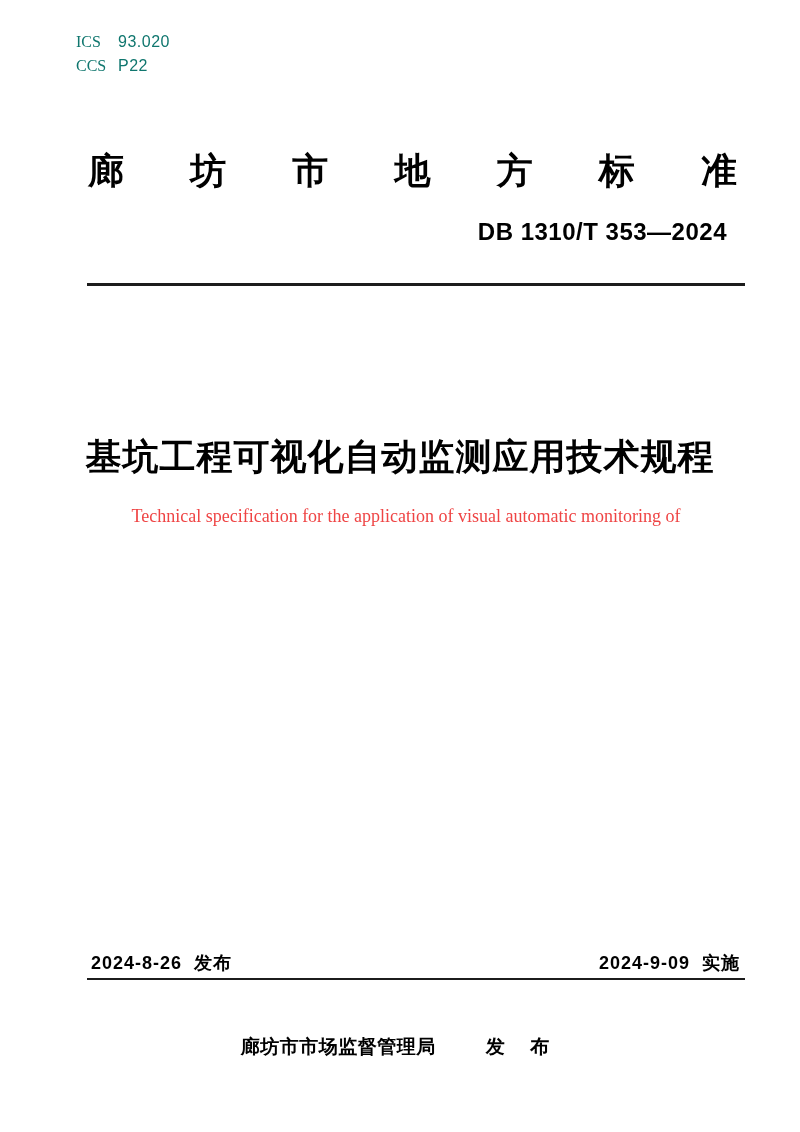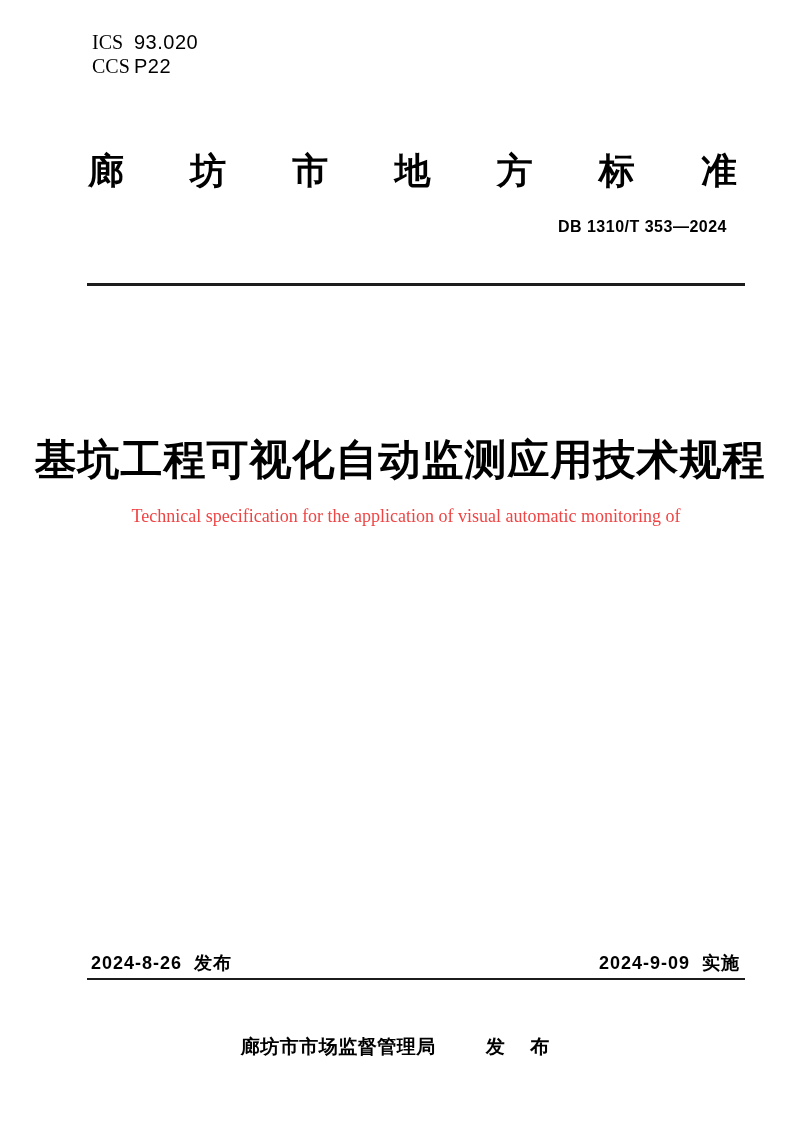--- a/index.html
+++ b/index.html
@@ -14,24 +14,24 @@
   }
   .page {
     position: absolute;
     inset: 0;
   }
 
   
   .codes {
     position: absolute;
     top: 30px;
-    left: 92px;
-    font-size: 20px;
+    left: 76px;
+    font-size: 16px;
     line-height: 24px;
-    color: #000000;
+    color: #0f766e;
   }
   .codes .row { display: flex; }
   .codes .label {
     font-family: "Liberation Serif", serif;
     width: 42px;
   }
   .codes .value {
     font-family: "Liberation Sans", sans-serif;
     letter-spacing: 0.5px;
   }
@@ -74,42 +74,42 @@
     font-size: 36px;
     font-weight: bold;
     line-height: 1.1;
   }
 
   
   .std-number {
     position: absolute;
     top: 218px;
     right: 73px;
-    font-size: 16px;
+    font-size: 24px;
     font-weight: bold;
     letter-spacing: 0.5px;
   }
 
   .rule {
     position: absolute;
     left: 87px;
     width: 658px;
     background: #1c1c1c;
   }
   .rule-top { top: 283px; height: 2.5px; }
   .rule-bottom { top: 978px; height: 2px; }
 
   
   .title-zh {
     position: absolute;
     top: 436px;
     left: 0;
     width: 100%;
     text-align: center;
-    font-size: 42px;
+    font-size: 36px;
     font-weight: bold;
     letter-spacing: 1px;
     line-height: 1.15;
   }
 
   
   .title-en {
     position: absolute;
     top: 503px;
     left: 6px;

